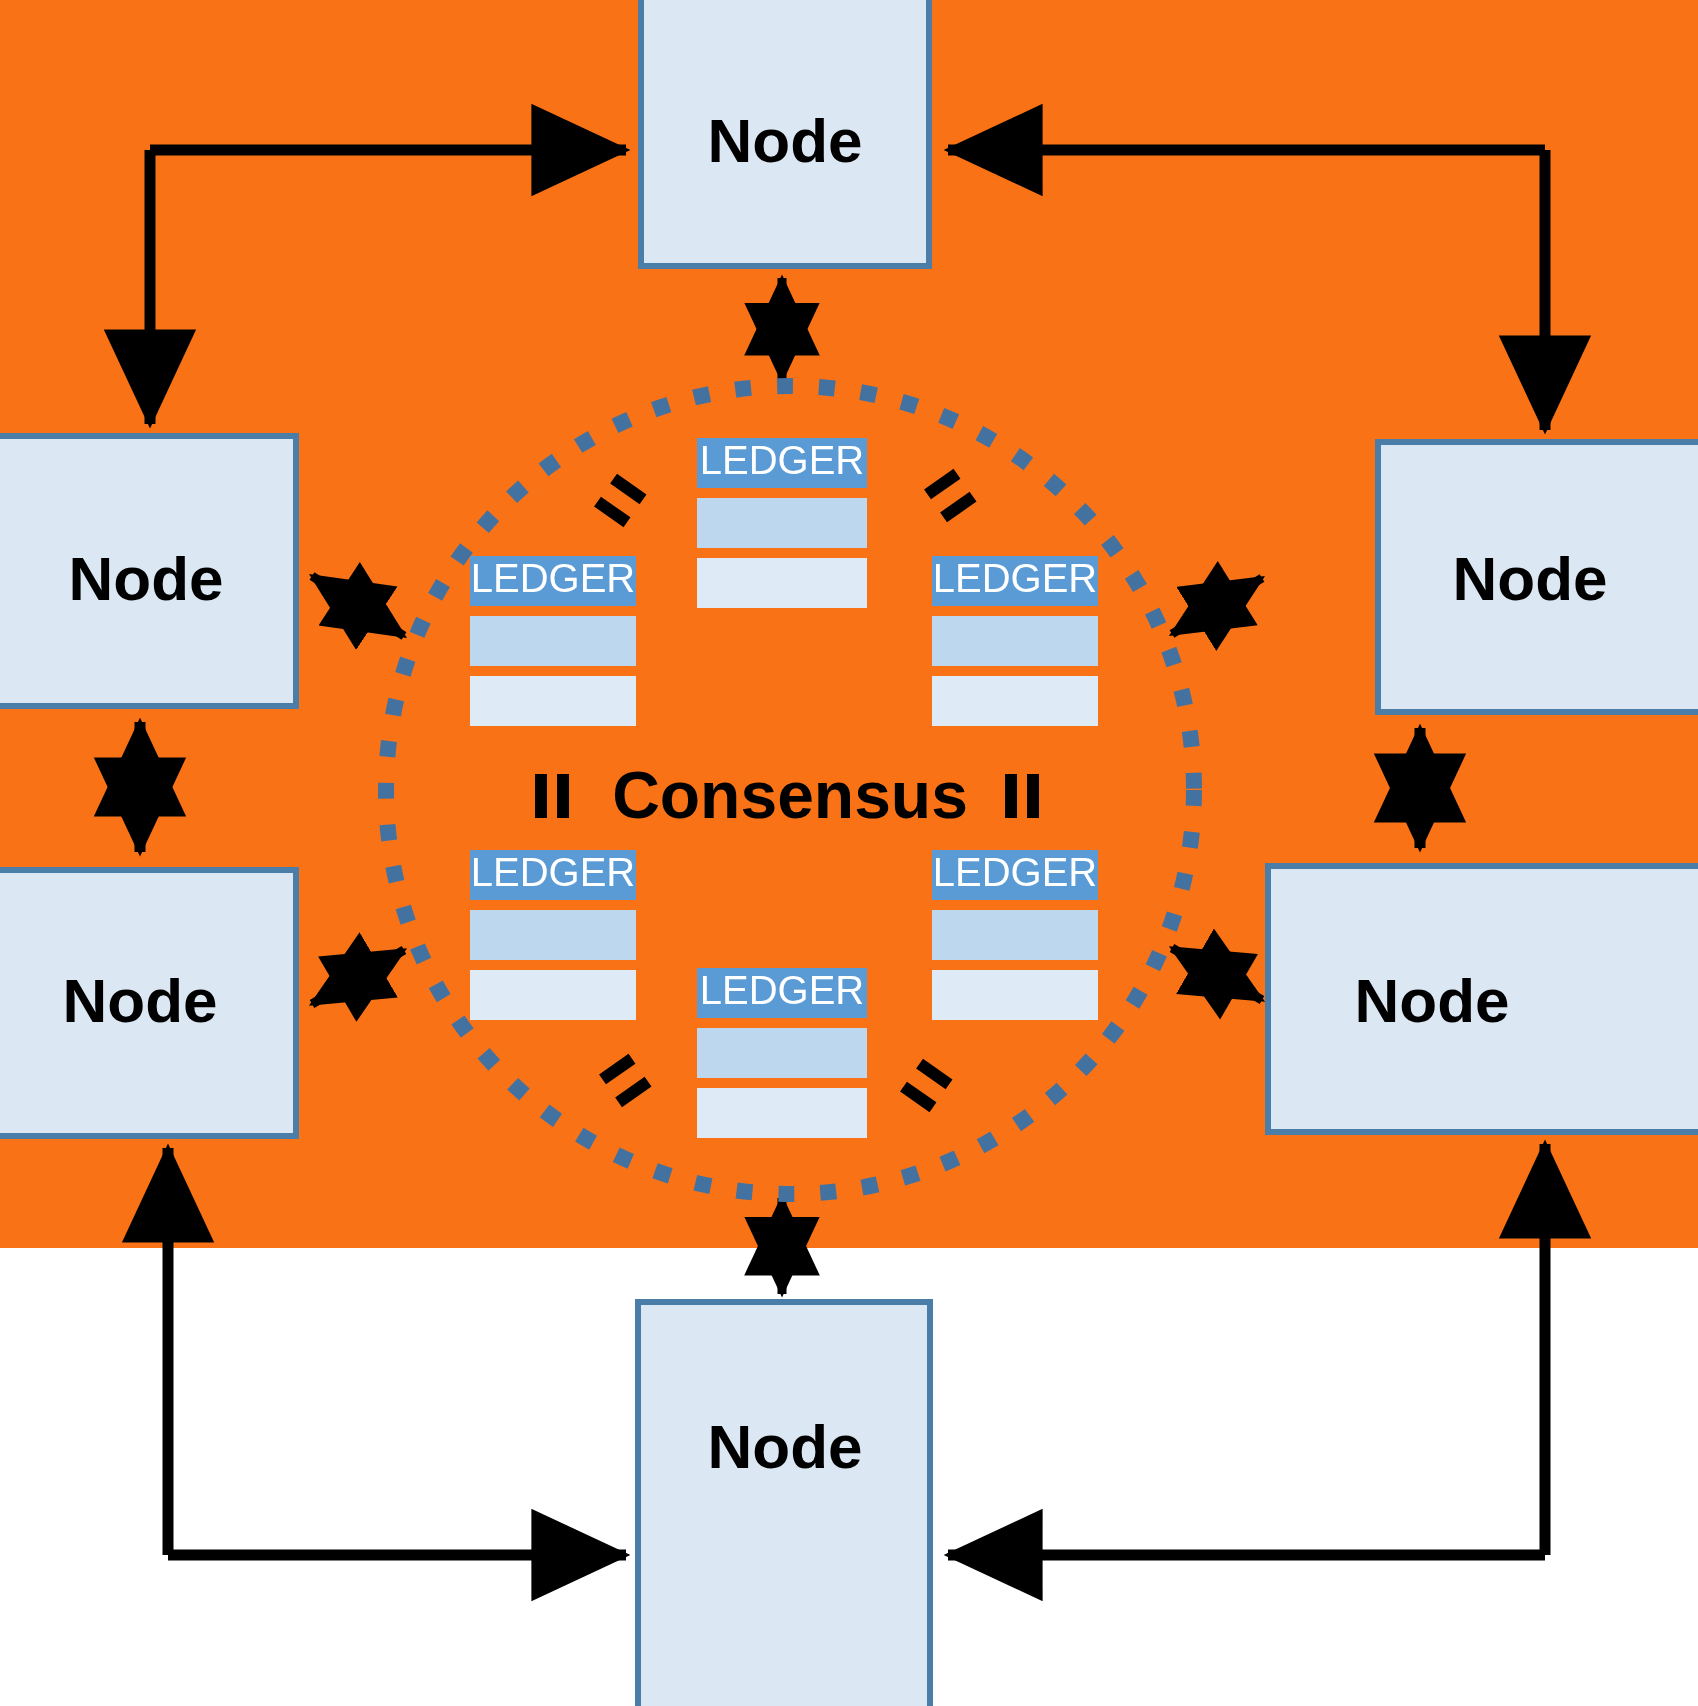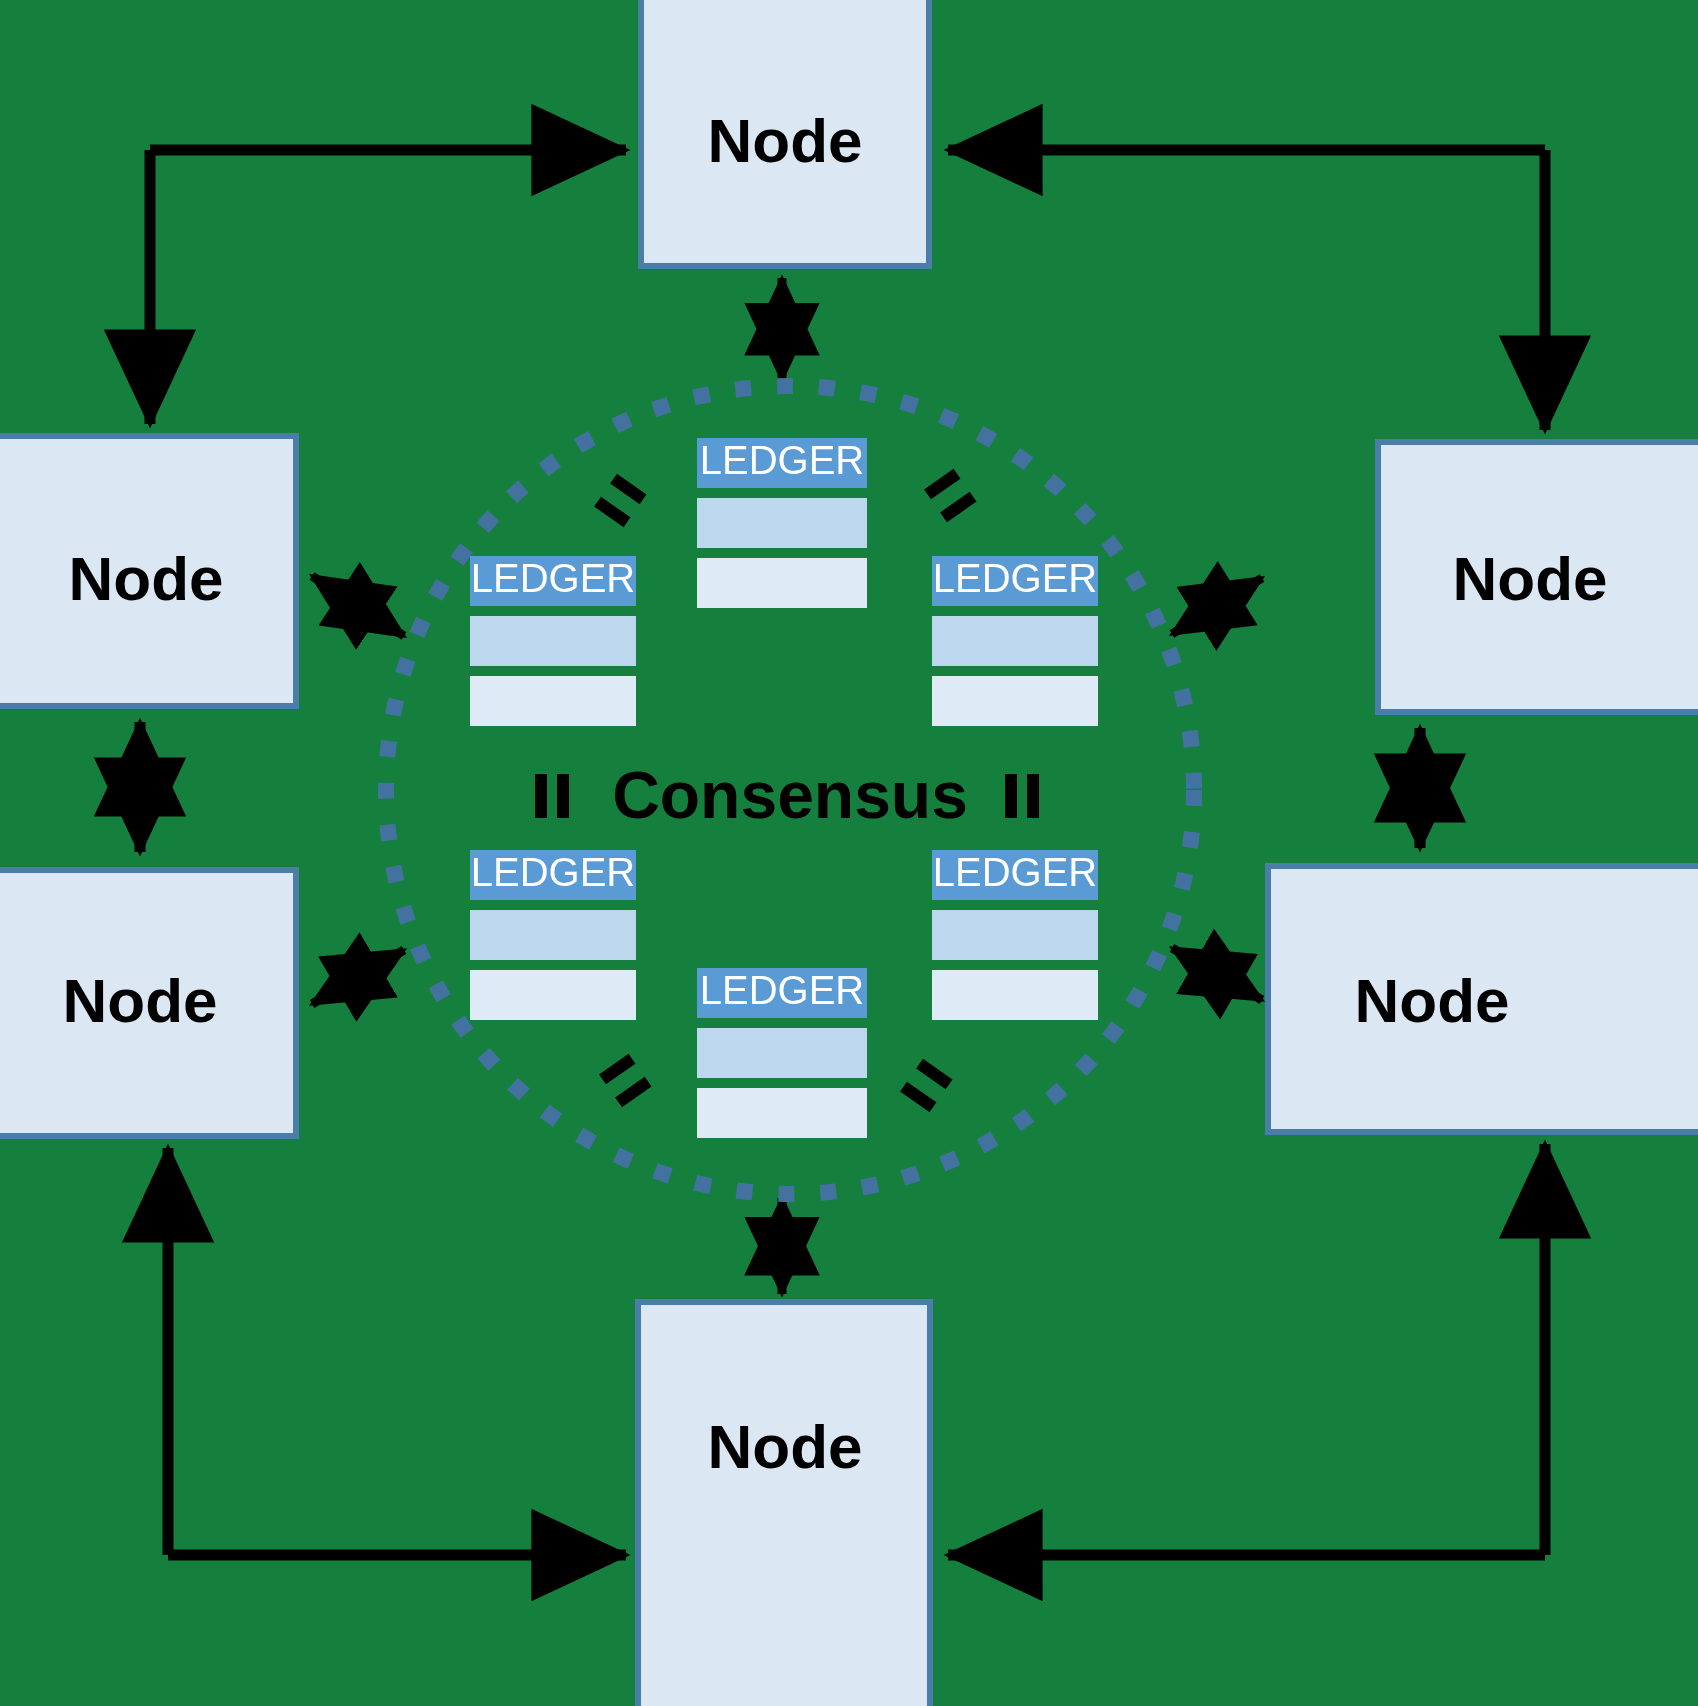--- a/index.html
+++ b/index.html
@@ -1,18 +1,18 @@
 <!DOCTYPE html>
 <html><head>
 <meta charset="utf-8">
 <style>
   html,body{margin:0;padding:0;background:#ffffff;}
   body{width:1698px;height:1706px;overflow:hidden;
        font-family:"Liberation Sans","DejaVu Sans",sans-serif;}
-  #stage{position:relative;width:1698px;height:1706px;background:#15803d;}
+  #stage{position:relative;width:1698px;height:1248px;background:#f97316;}
   svg#canvas{position:absolute;left:0;top:0;width:1698px;height:1706px;}
   .node-label{font-family:"Liberation Sans","DejaVu Sans",sans-serif;
               font-weight:bold;font-size:62px;fill:#000;}
   .ledger-label{font-family:"Liberation Sans","DejaVu Sans",sans-serif;
                 font-weight:normal;font-size:40px;fill:#ffffff;}
   .consensus-label{font-family:"Liberation Sans","DejaVu Sans",sans-serif;
                    font-weight:bold;font-size:66px;fill:#000;}
 </style>
 </head>
 <body>

